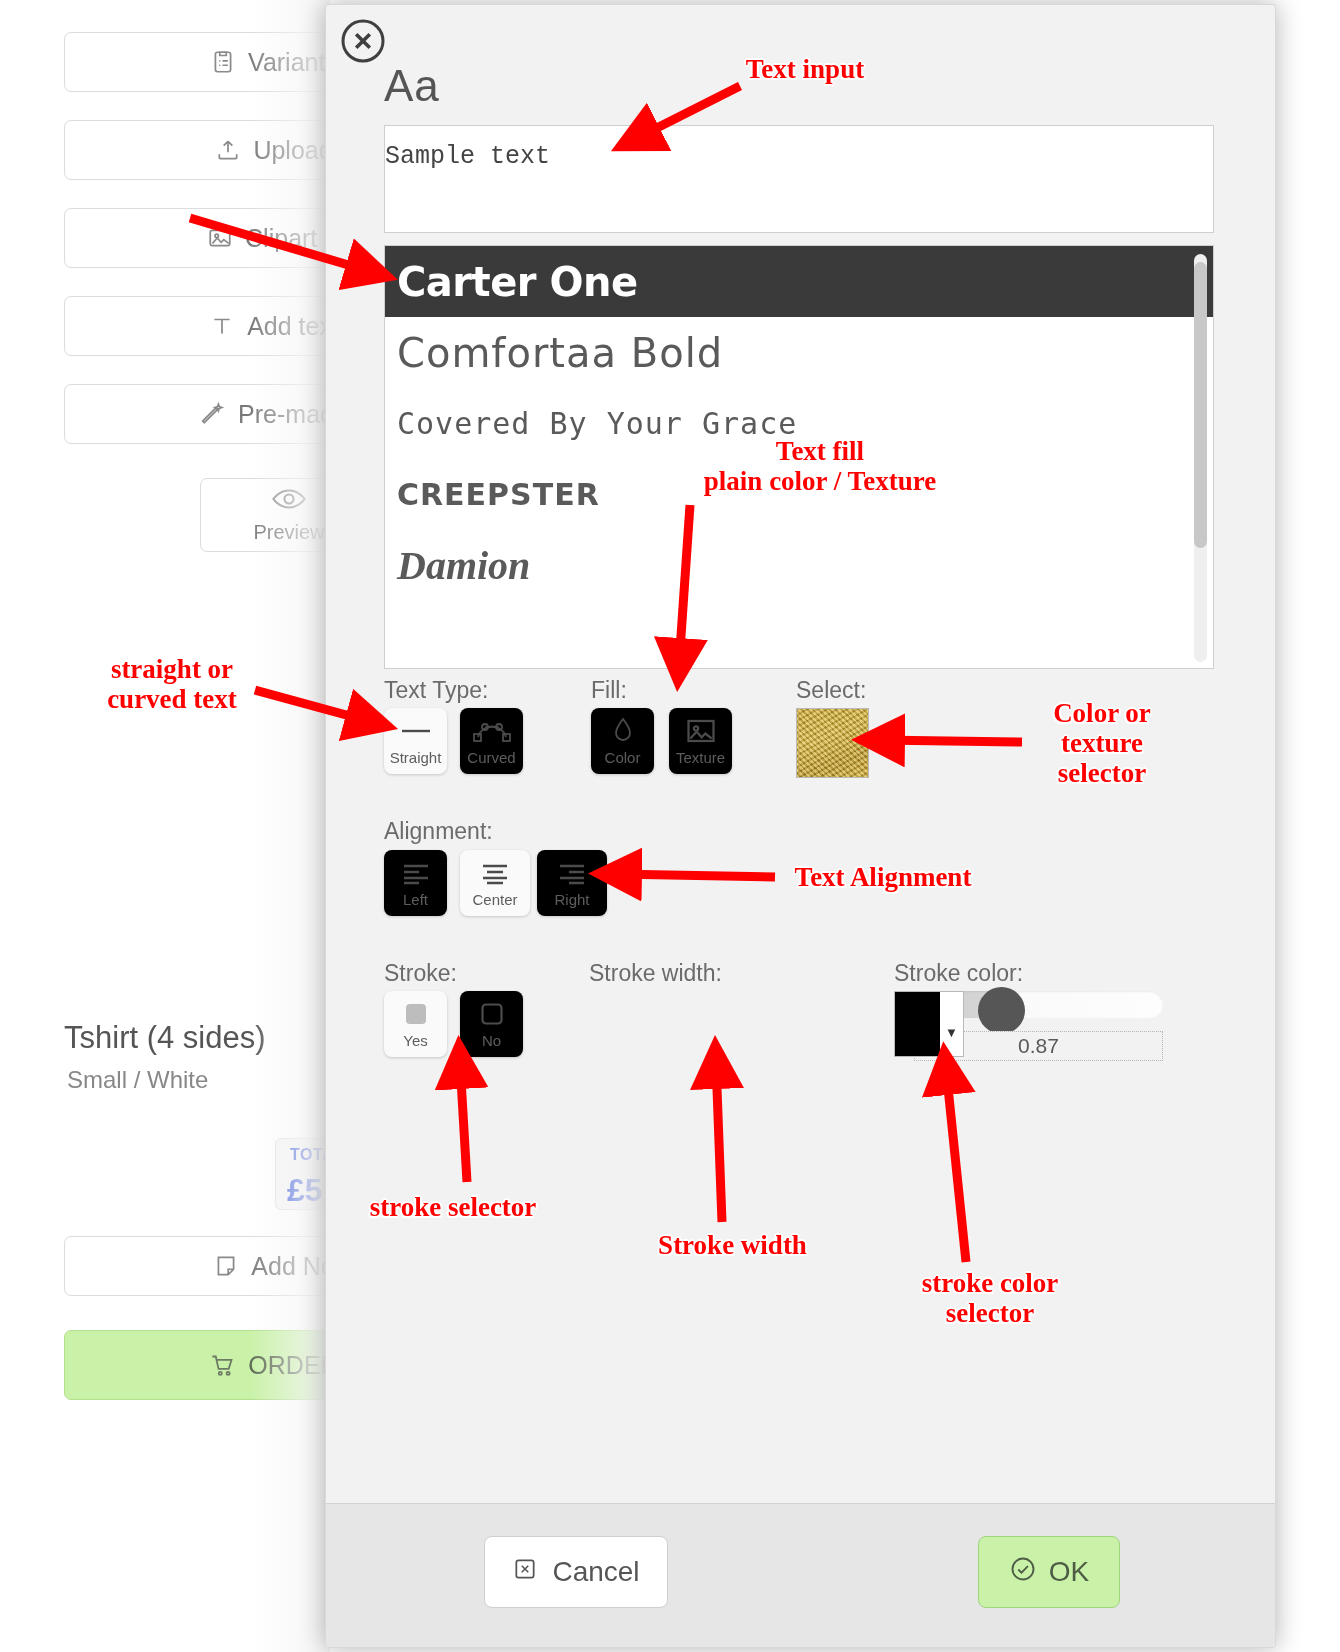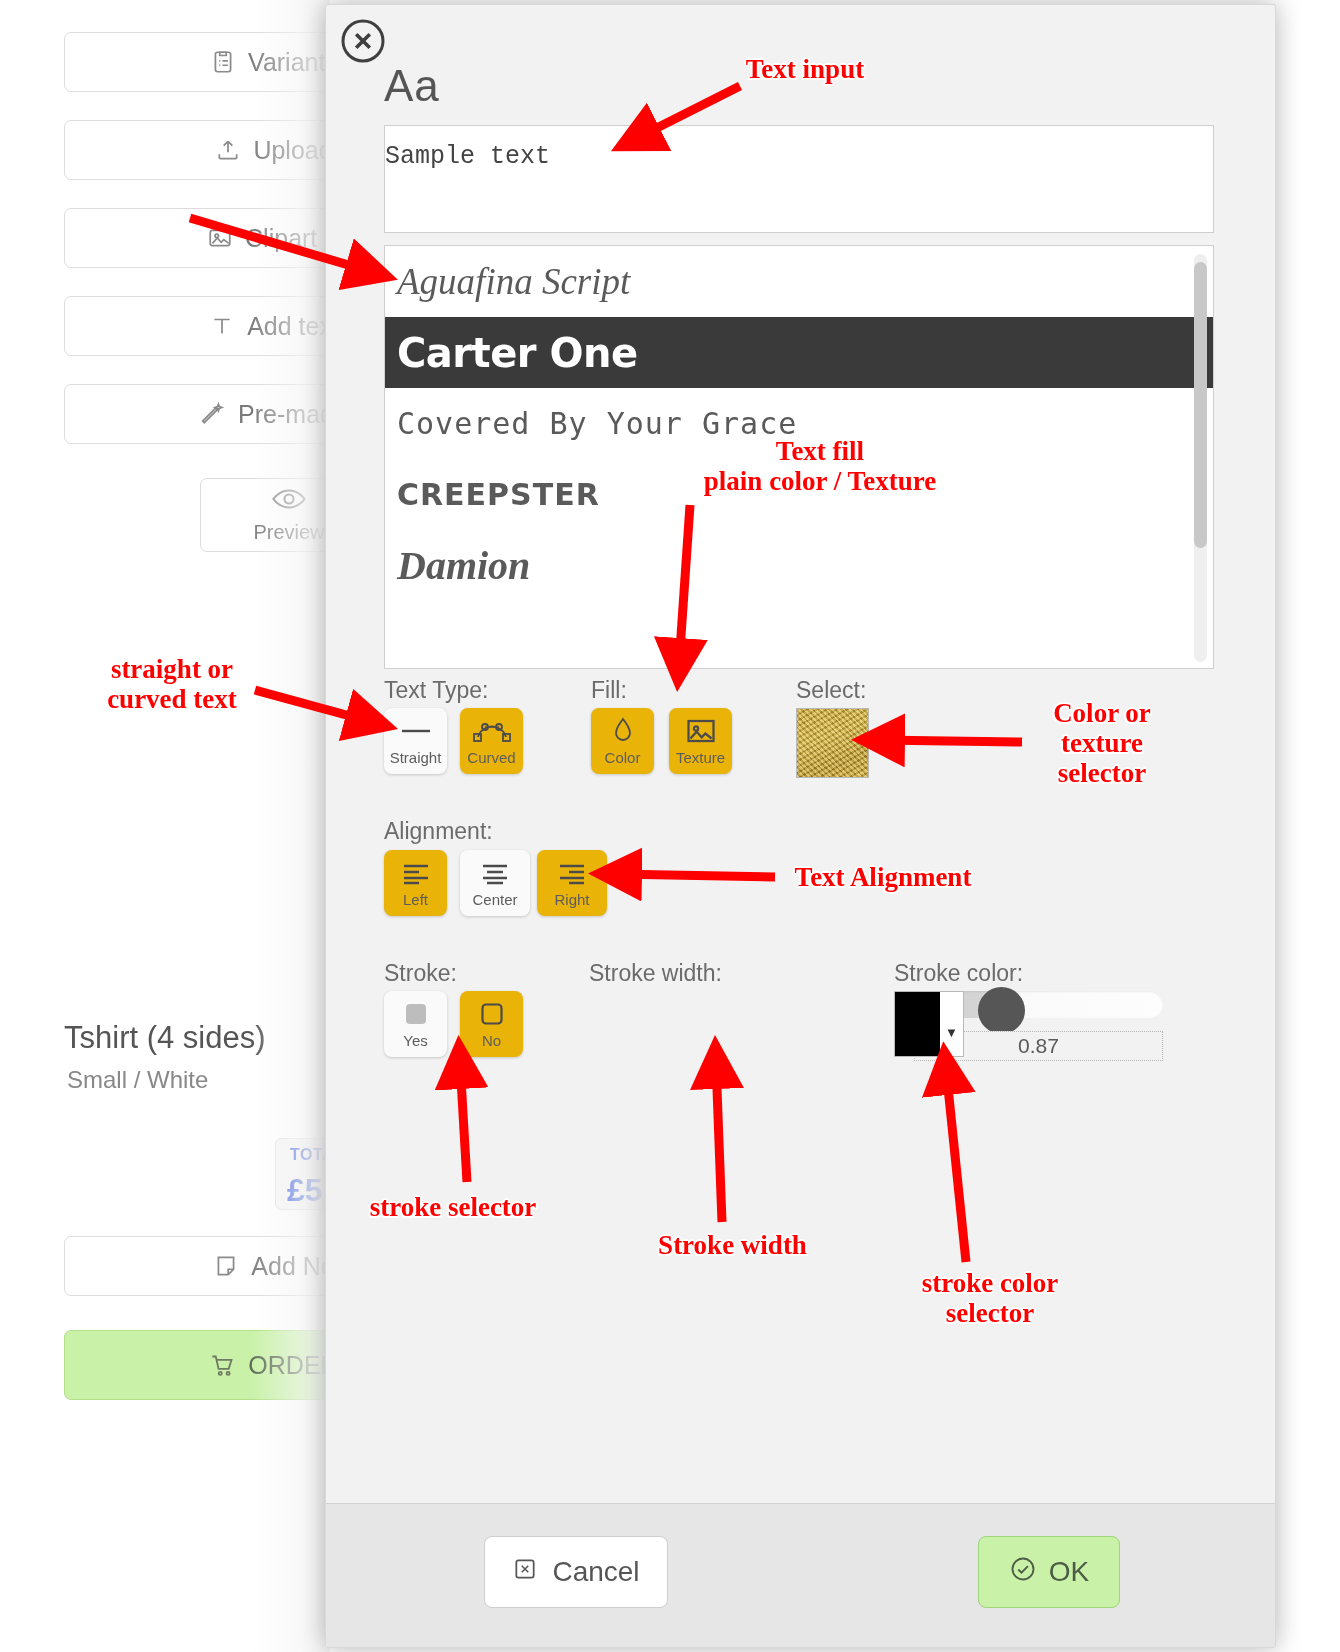--- a/index.html
+++ b/index.html
@@ -130,21 +130,21 @@
     position: absolute; left: 0; top: 8px;
     width: 13px; height: 286px; background: #c8c8c8; border-radius: 7px;
   }
 
   
   .grp-label {
     position: absolute; font-size: 23px; color: #6b6b6b; white-space: nowrap;
   }
   .tile {
     position: absolute; width: 63px; height: 66px;
-    background: #eab308; border-radius: 8px;
+    background: #000000; border-radius: 8px;
     box-shadow: 0 1px 3px rgba(0,0,0,.18);
     display: flex; flex-direction: column; align-items: center; justify-content: center;
     gap: 3px;
   }
   .tile.active { background: #fafafa; }
   .tile .lbl { font-size: 15px; color: #5d5d5d; text-align: center; }
   .tile .gfx { height: 30px; display: flex; align-items: center; justify-content: center; }
 
   .swatch-texture {
     position: absolute; left: 795px; top: 703px;
@@ -336,25 +336,25 @@
             <path d="M8.6 8.6l6.8 6.8M15.4 8.6l-6.8 6.8" stroke-width="1.8"></path>
         </svg>
       </span>
     </div>
 
     <div class="modal-title">Aa</div>
 
     <textarea class="text-input" placeholder="" style="">Sample text</textarea>
 
     <div class="font-list">
-      <div class="font-row f-aguafina">
-        <span>Aguafina Script</span>
-      </div>
       <div class="font-row sel f-carter">
         <span>Carter One</span>
+      </div>
+      <div class="font-row f-comfortaa">
+        <span>Comfortaa Bold</span>
       </div>
       <div class="font-row f-covered">
         <span>Covered By Your Grace</span>
       </div>
       <div class="font-row f-creepster">
         <span>CREEPSTER</span>
       </div>
       <div class="font-row f-damion">
         <span>Damion</span>
       </div>

